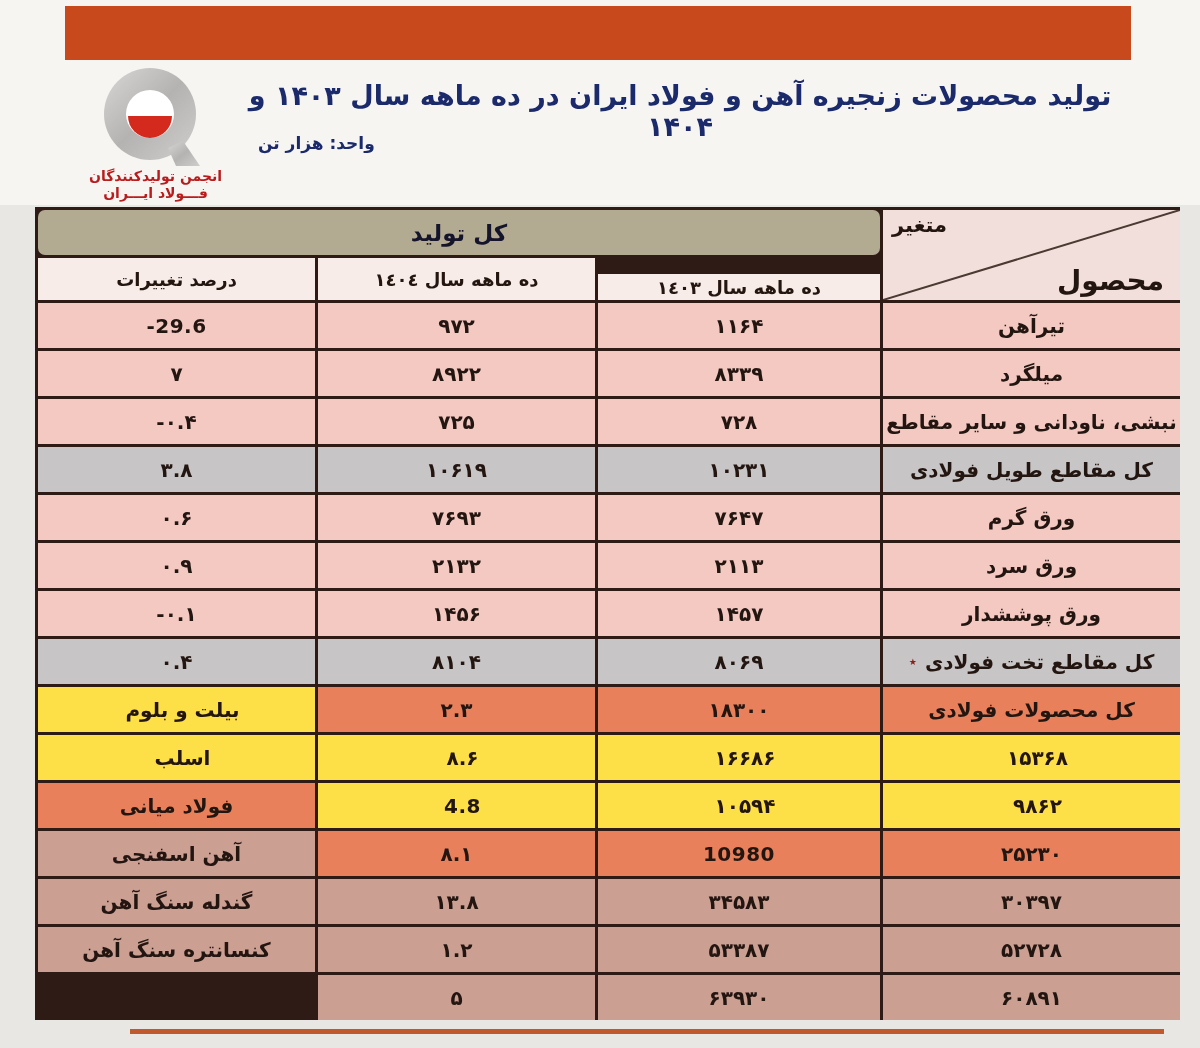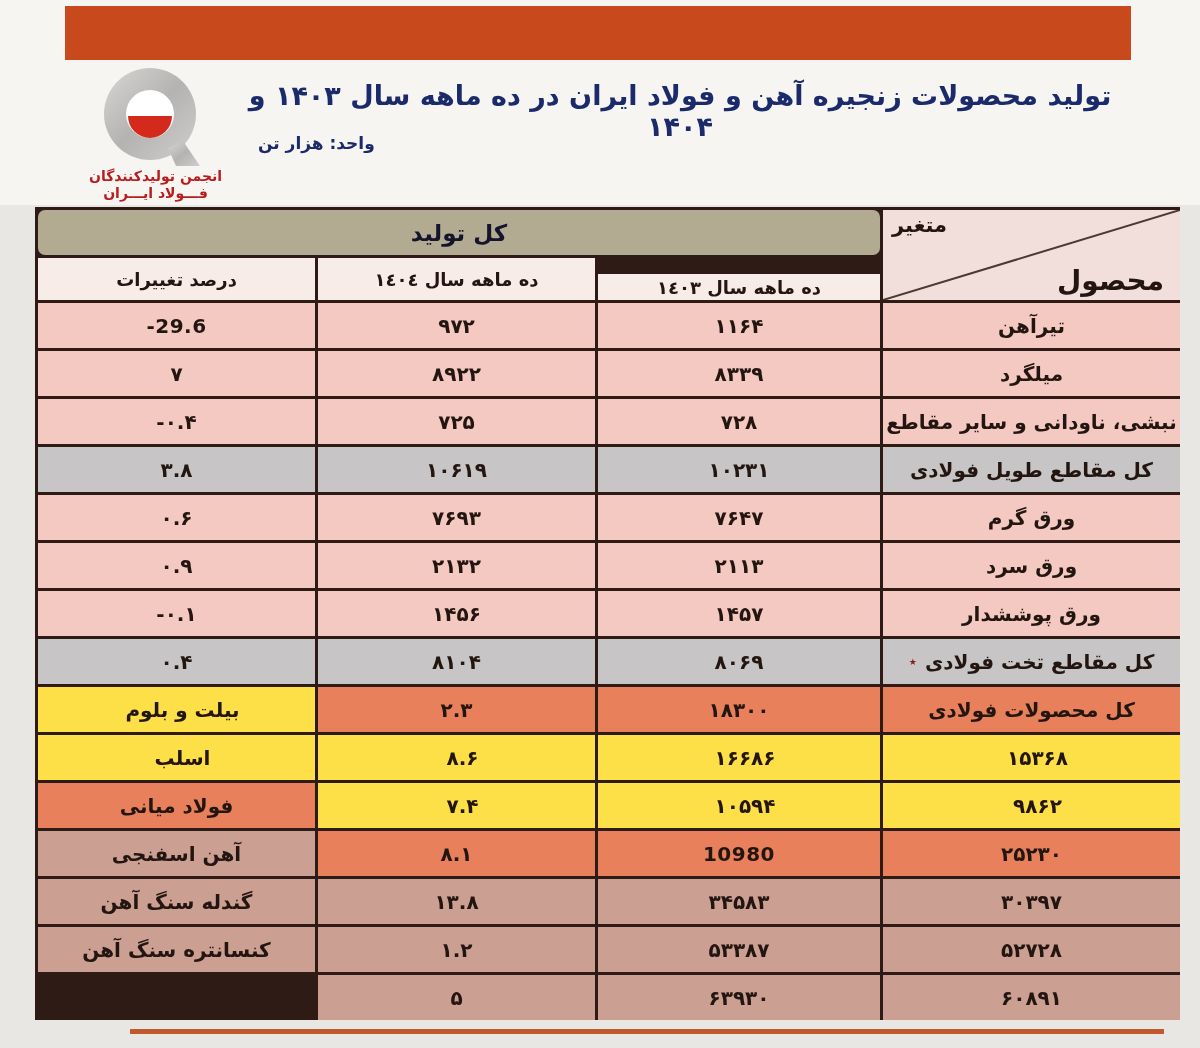--- a/index.html
+++ b/index.html
@@ -168,21 +168,21 @@
       <span class="lbl">بیلت و بلوم</span>
     </div>
     <div class="cell num-cell cream">۱۵۳۶۸</div>
     <div class="cell num-cell cream">۱۶۶۸۶</div>
     <div class="cell num-cell cream">۸.۶</div>
     <div class="cell label-cell cream">
       <span class="lbl">اسلب</span>
     </div>
     <div class="cell num-cell cream">۹۸۶۲</div>
     <div class="cell num-cell cream">۱۰۵۹۴</div>
-    <div class="cell num-cell cream">۷.۴</div>
+    <div class="cell num-cell cream">4.8</div>
     <div class="cell label-cell orange">
       <span class="lbl">فولاد میانی</span>
     </div>
     <div class="cell num-cell orange">۲۵۲۳۰</div>
     <div class="cell num-cell orange">10980</div>
     <div class="cell num-cell orange">۸.۱</div>
     <div class="cell label-cell rose">
       <span class="lbl">آهن اسفنجی</span>
     </div>
     <div class="cell num-cell rose">۳۰۳۹۷</div>

